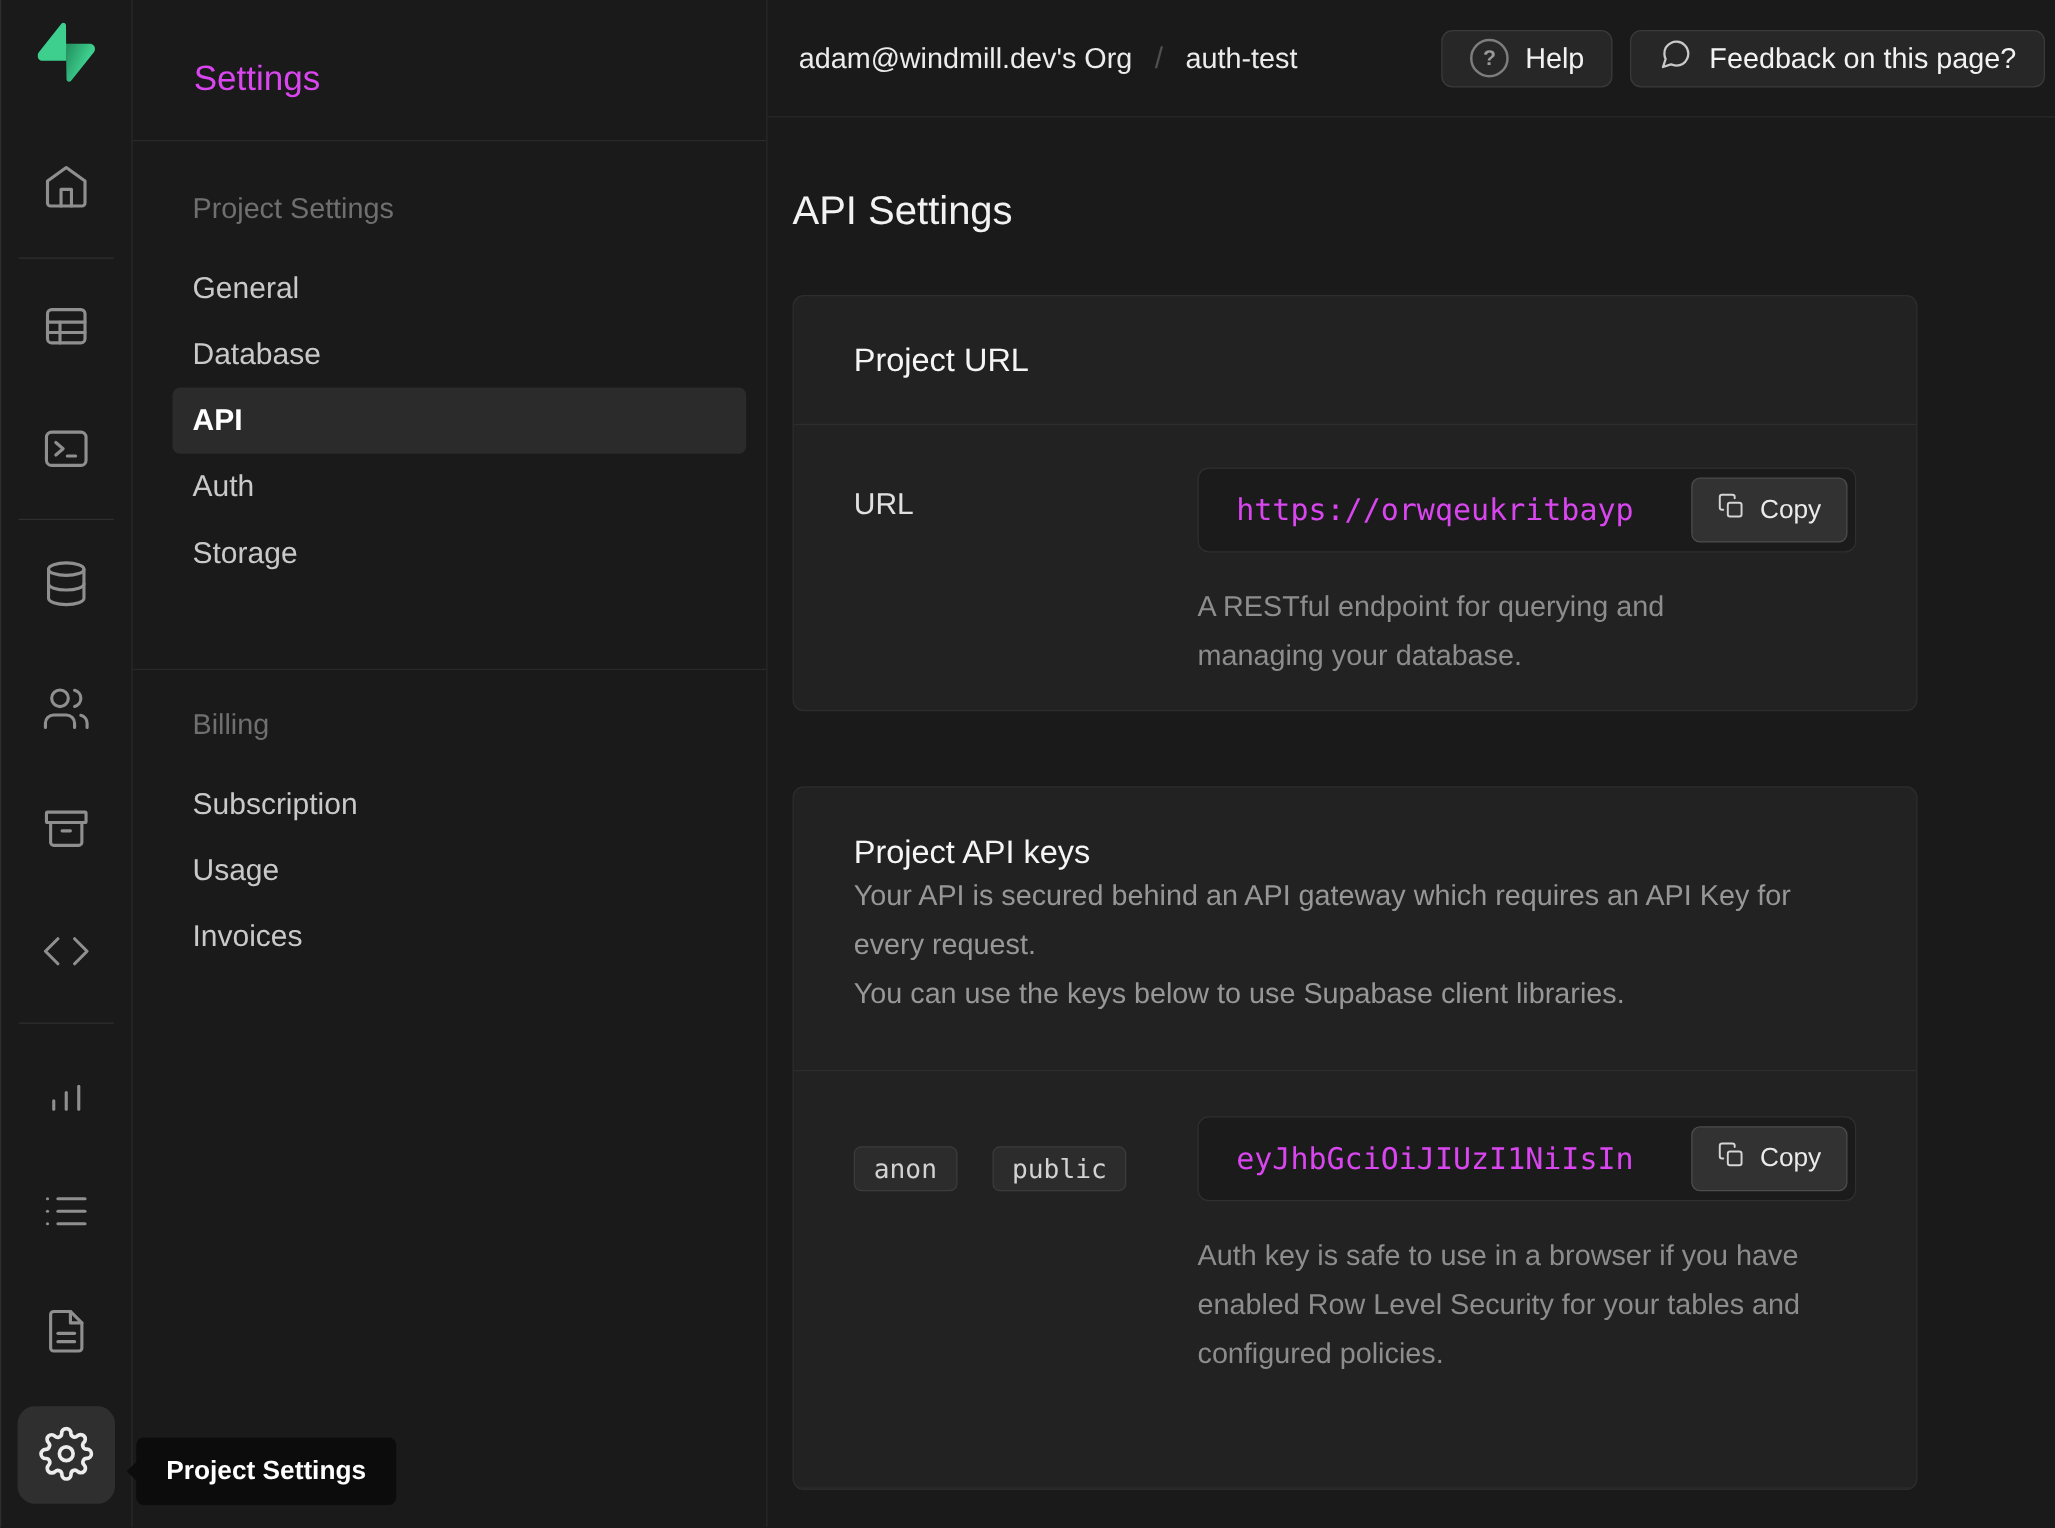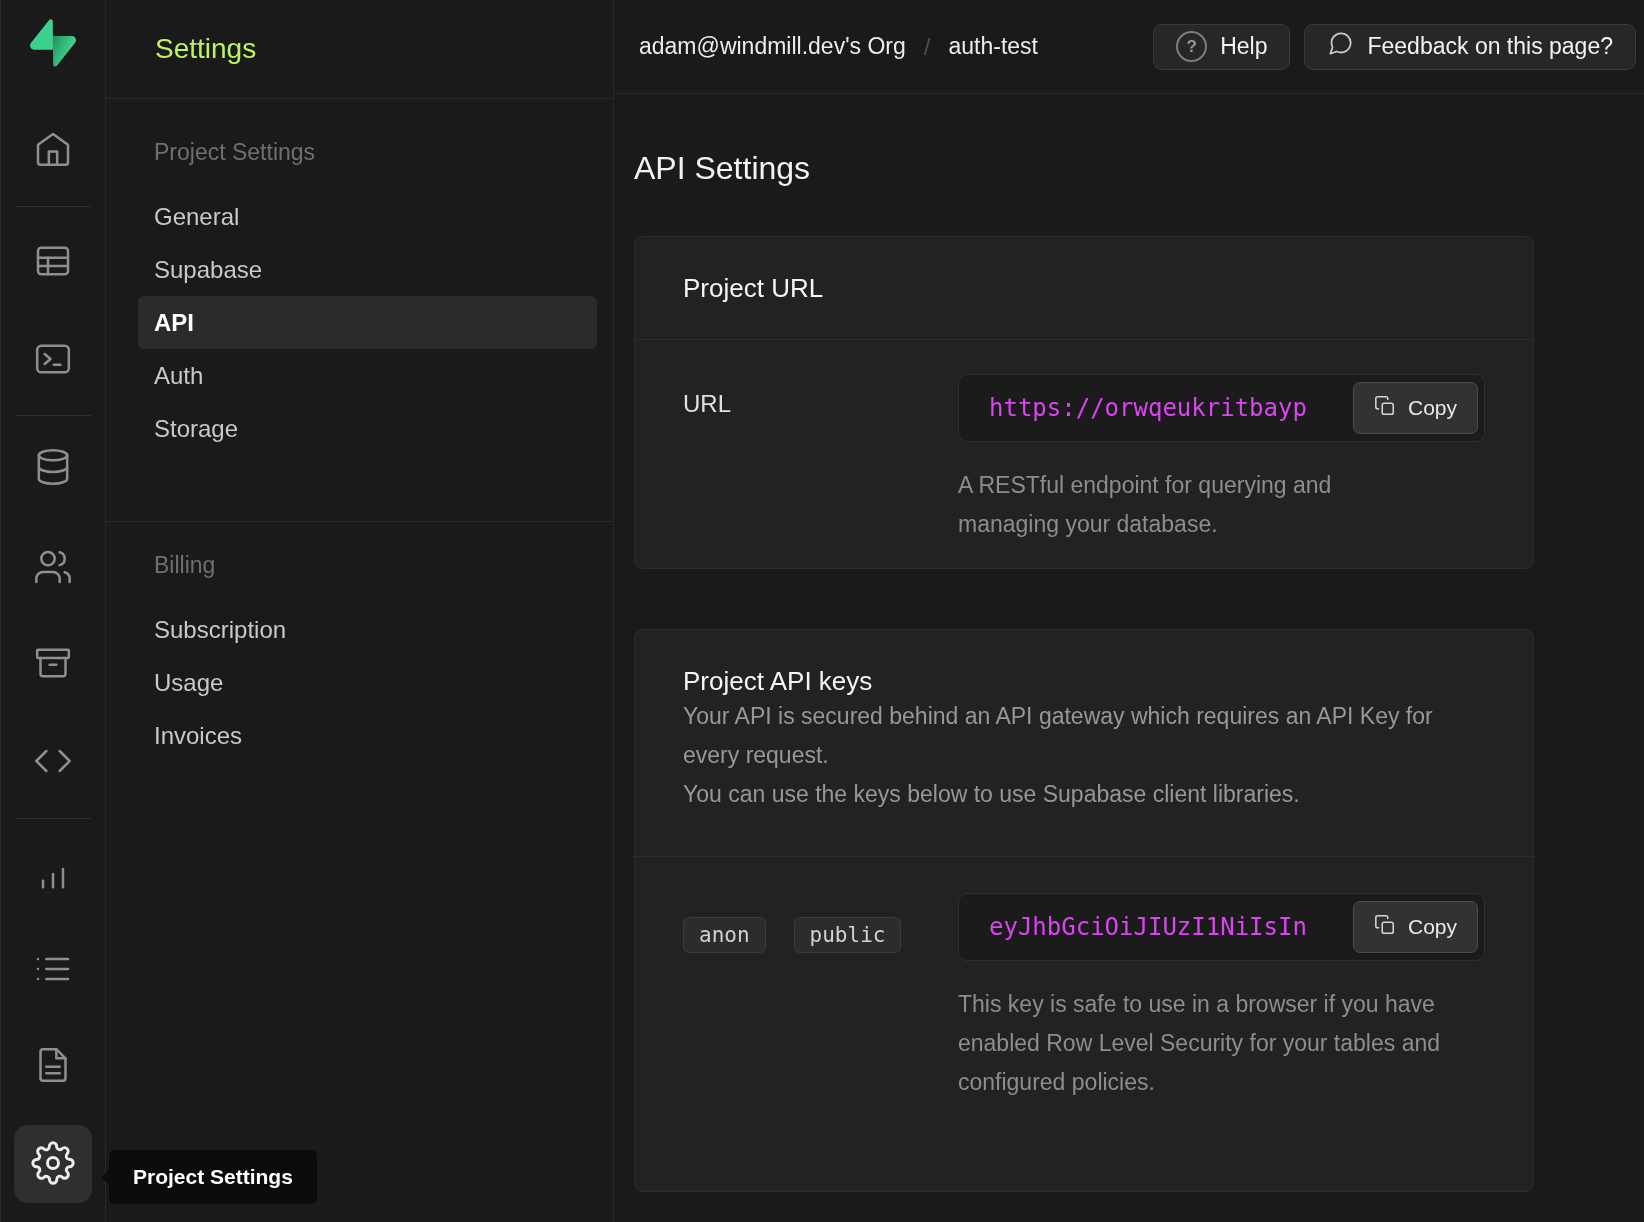--- a/index.html
+++ b/index.html
@@ -41,21 +41,21 @@
     content:""; position:absolute; left:-5px; top:50%;
     width:12px; height:12px; background:#0c0c0c;
     transform:translateY(-50%) rotate(45deg);
   }
 
   
   .nav { width:508px; flex-shrink:0; border-right:1px solid #292929; }
   .nav-header {
     height:99px; border-bottom:1px solid #292929;
     display:flex; align-items:center; padding-left:49px;
-    font-size:28px; color:#bef264;
+    font-size:28px; color:#d946ef;margin-top:14px;
   }
   .nav-body { padding:0 16px 0 32px; }
   .nav-section-label { padding:0 16px; margin:40px 0 24px; color:#6f6f6f; font-size:23px; }
   .nav-section-label.billing { margin:30px 0 24px; }
   .nav-item {
     height:53px; line-height:53px; padding:0 16px;
     font-size:24px; color:#c9c9c9; border-radius:6px; cursor:pointer;
   }
   .nav-item.active { background:#2b2b2b; color:#ffffff; font-weight:700; }
   .nav-divider { border-top:1px solid #292929; margin:66px -16px 0 -32px; }
@@ -238,21 +238,21 @@
     <div class="tooltip">
       <span>Project Settings</span>
     </div>
   </aside>
 
   <nav class="nav">
     <div class="nav-header">Settings</div>
     <div class="nav-body">
       <div class="nav-section-label">Project Settings</div>
       <div class="nav-item">General</div>
-      <div class="nav-item">Supabase</div>
+      <div class="nav-item">Database</div>
       <div class="nav-item active">API</div>
       <div class="nav-item">Auth</div>
       <div class="nav-item">Storage</div>
       <div class="nav-divider"></div>
       <div class="nav-section-label billing">Billing</div>
       <div class="nav-item">Subscription</div>
       <div class="nav-item">Usage</div>
       <div class="nav-item">Invoices</div>
     </div>
   </nav>
@@ -320,20 +320,20 @@
             <div class="input-group">
               <span class="mono-value">eyJhbGciOiJIUzI1NiIsIn</span>
               <button class="copy-btn">
                 <span><svg viewBox="0 0 24 24" fill="none" stroke="currentColor" stroke-width="1.7" stroke-linecap="round" stroke-linejoin="round">
                       <rect x="9" y="9" width="12" height="12" rx="2"></rect>
                       <path d="M5 15H4a2 2 0 0 1-2-2V4a2 2 0 0 1 2-2h9a2 2 0 0 1 2 2v1"></path>
                     </svg></span>
                 <span>Copy</span>
               </button>
             </div>
-            <div class="row-help key-help">This key is safe to use in a browser if you have enabled Row Level Security for your tables and configured policies.</div>
+            <div class="row-help key-help">Auth key is safe to use in a browser if you have enabled Row Level Security for your tables and configured policies.</div>
           </div>
         </div>
         <div class="key-divider"></div>
       </div>
     </section>
   </main>
 </div>
 
 </body></html>

